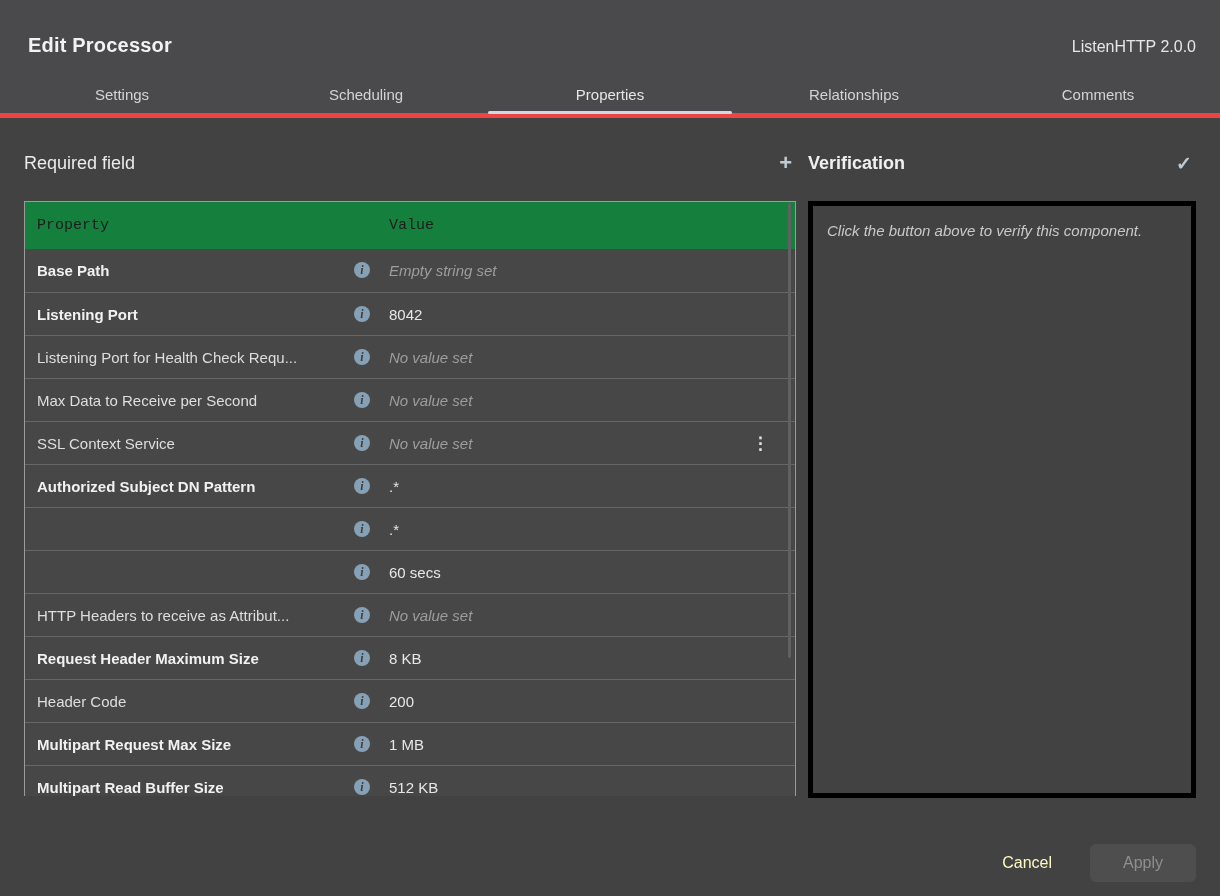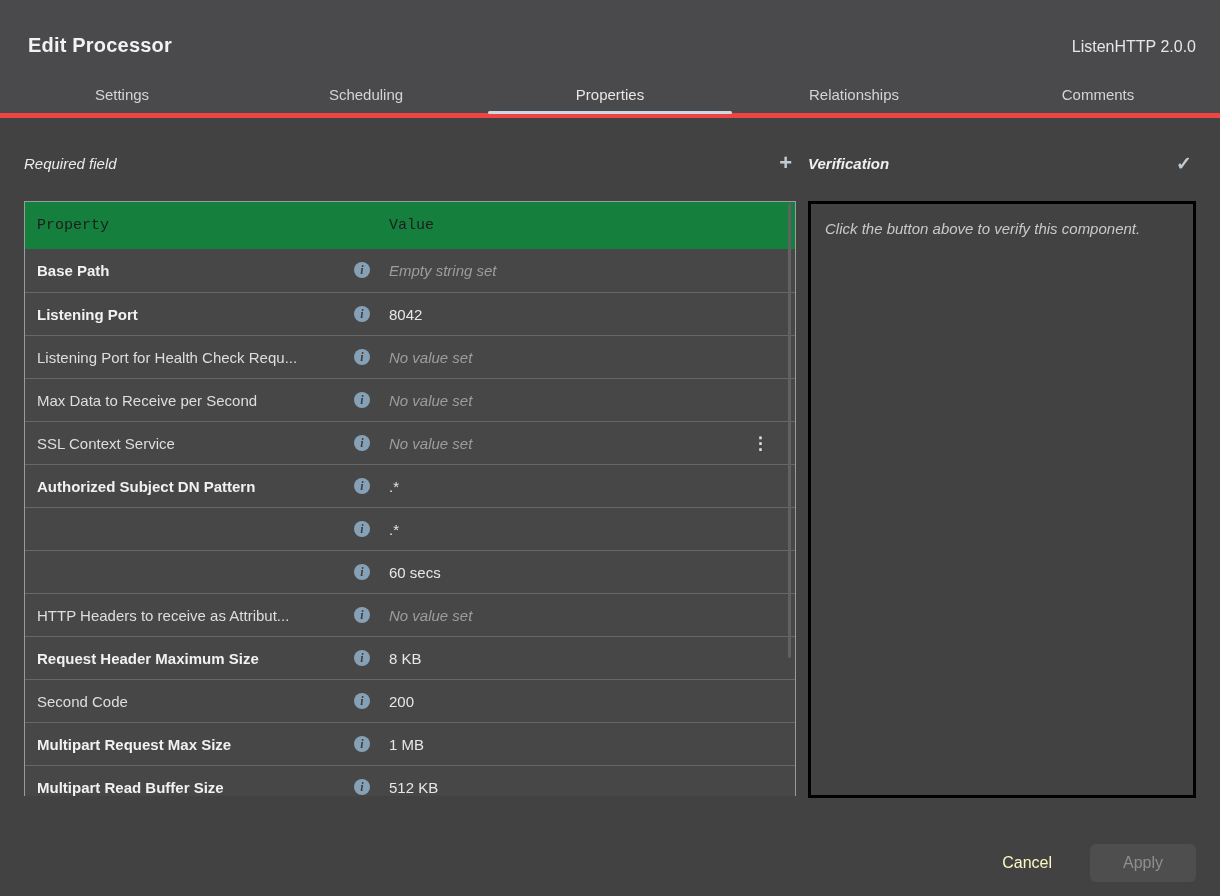--- a/index.html
+++ b/index.html
@@ -34,21 +34,21 @@
 
   
   .main {
     display:grid; grid-template-columns:772px 388px; column-gap:12px;
     padding:0 24px; margin-top:27px;
   }
   .panel-header {
     height:36px; margin-bottom:20px;
     display:flex; align-items:center; justify-content:space-between;
   }
-  .panel-title { font-size:15px; color:#ebebeb;font-style:italic; }
+  .panel-title { font-size:18px; color:#ebebeb; }
   .panel-title.bold { font-weight:700; color:#f0f0f0; }
   .icon-btn {
     background:none; border:none; cursor:pointer; padding:2px 4px;
     color:#bccbd5; font-size:22px; line-height:1; font-weight:700;
     font-family:"Liberation Sans", sans-serif;
   }
   .icon-btn .glyph { pointer-events:none; }
   .check-glyph { font-size:19px; font-weight:900; }
 
   
@@ -85,21 +85,21 @@
     position:absolute; right:26px; top:50%; transform:translateY(-50%);
     color:#e2e2e2; font-size:17px; font-weight:700; cursor:pointer; line-height:1;
   }
   .scroll-thumb {
     position:absolute; top:1px; right:4px; width:3px; height:455px;
     background:#616161; border-radius:2px; cursor:grab;
   }
 
   
   .vbox {
-    height:597px; border:3px solid #000000; padding:13px 14px;
+    height:597px; border:5px solid #000000; padding:13px 14px;
     font-size:15px; font-style:italic; color:#c9c9c9; line-height:1.6;
   }
 
   
   .footer {
     display:flex; justify-content:flex-end; align-items:center;
     gap:38px; margin-top:46px; padding-right:24px;
   }
   .btn-text {
     background:none; border:none; color:#fef9c3; font-size:16px; cursor:pointer;
@@ -188,21 +188,21 @@
               <div class="pname">HTTP Headers to receive as Attribut...</div>
               <span class="info">i</span>
               <div class="pval unset">No value set</div>
             </div>
             <div class="trow">
               <div class="pname req">Request Header Maximum Size</div>
               <span class="info">i</span>
               <div class="pval">8 KB</div>
             </div>
             <div class="trow">
-              <div class="pname">Second Code</div>
+              <div class="pname">Header Code</div>
               <span class="info">i</span>
               <div class="pval">200</div>
             </div>
             <div class="trow">
               <div class="pname req">Multipart Request Max Size</div>
               <span class="info">i</span>
               <div class="pval">1 MB</div>
             </div>
             <div class="trow">
               <div class="pname req">Multipart Read Buffer Size</div>

